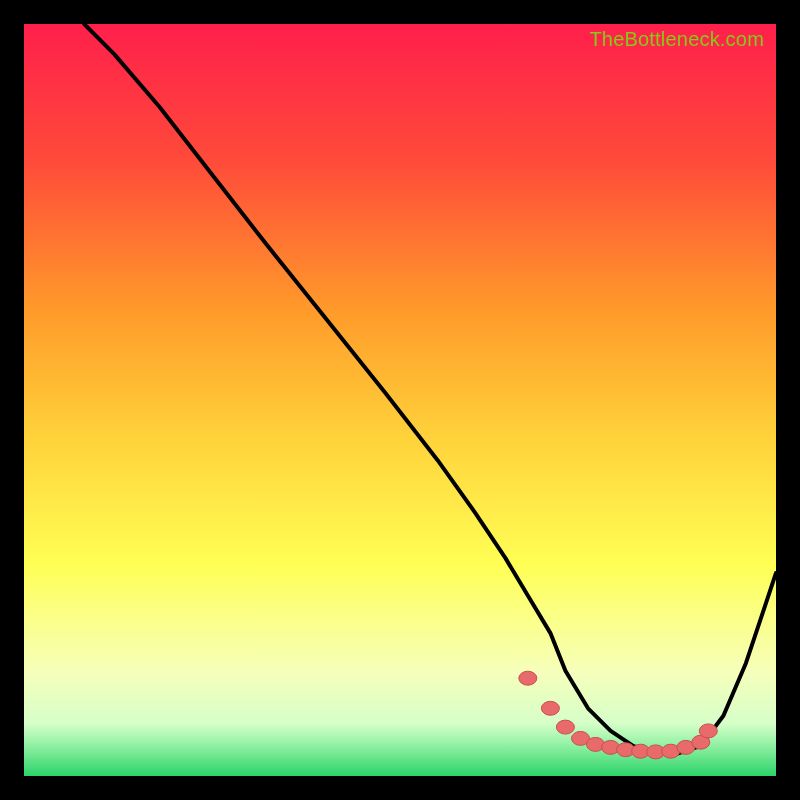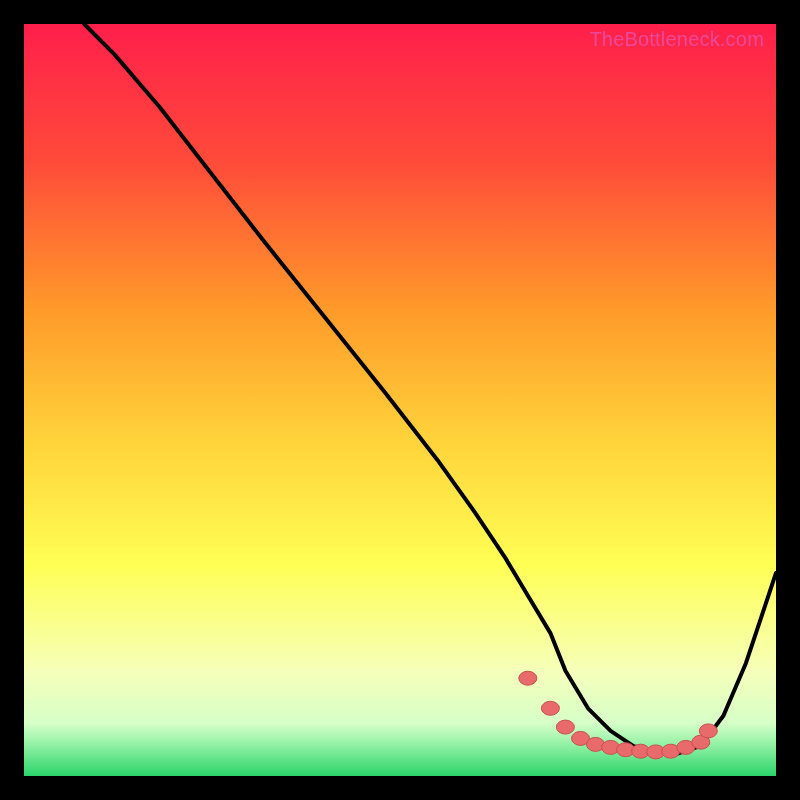--- a/index.html
+++ b/index.html
@@ -23,21 +23,21 @@
     position: absolute;
     left: 0;
     top: 0;
     width: 752px;
     height: 752px;
   }
   .watermark {
     position: absolute;
     top: 4px;
     right: 12px;
-    color: #ec4899;
+    color: #84cc16;
     font-size: 20px;
     font-weight: 500;
     letter-spacing: 0.2px;
     user-select: none;
   }
   svg {
     display: block;
   }
 </style>
 </head>

